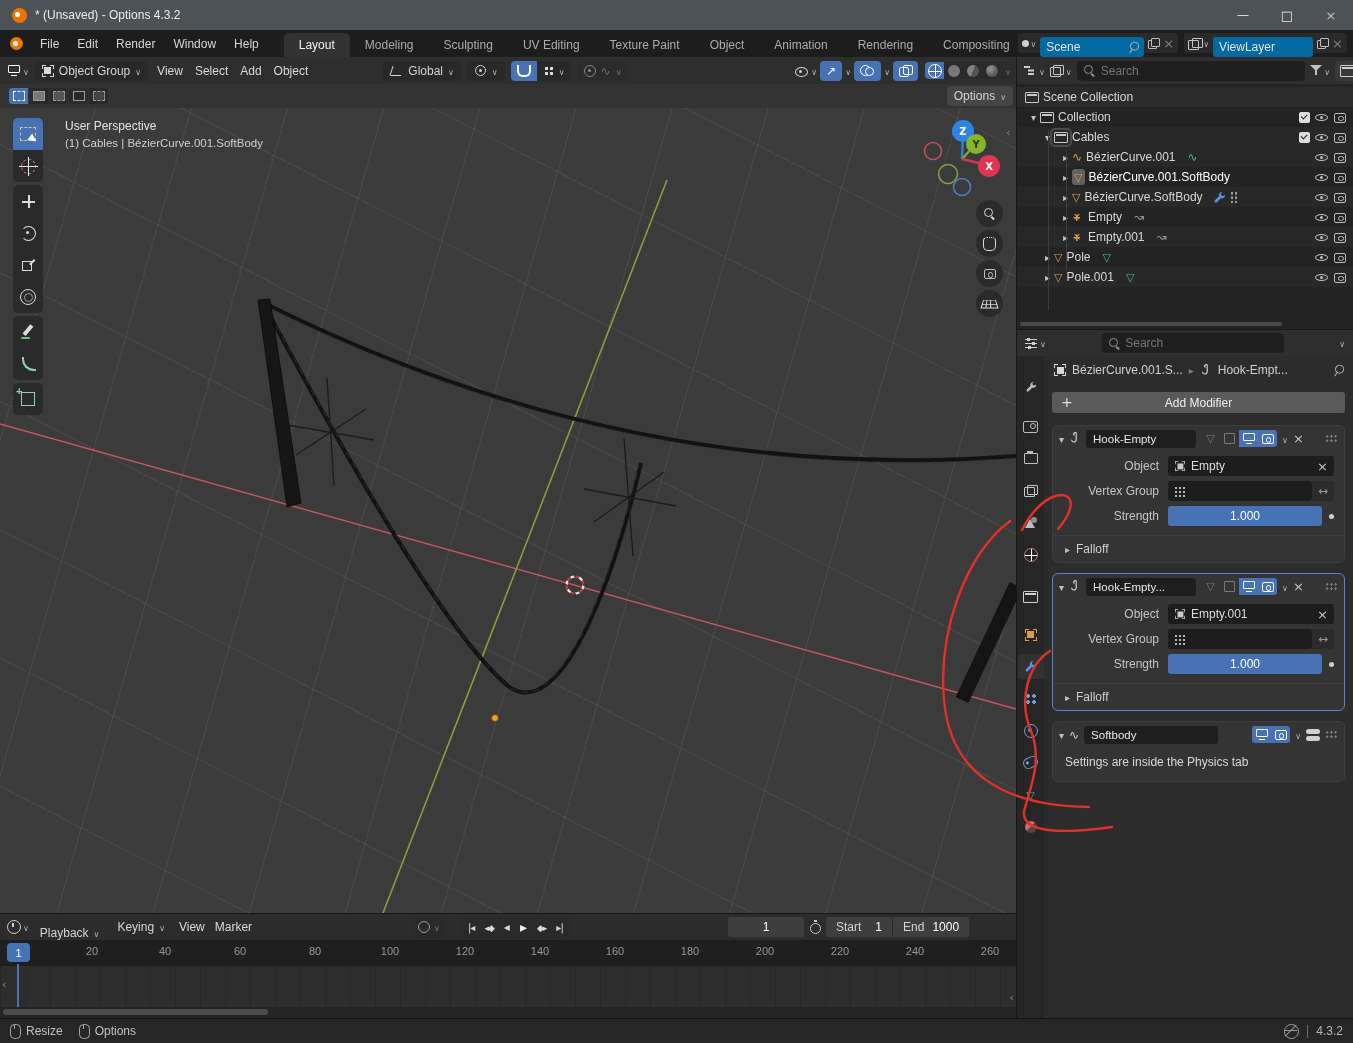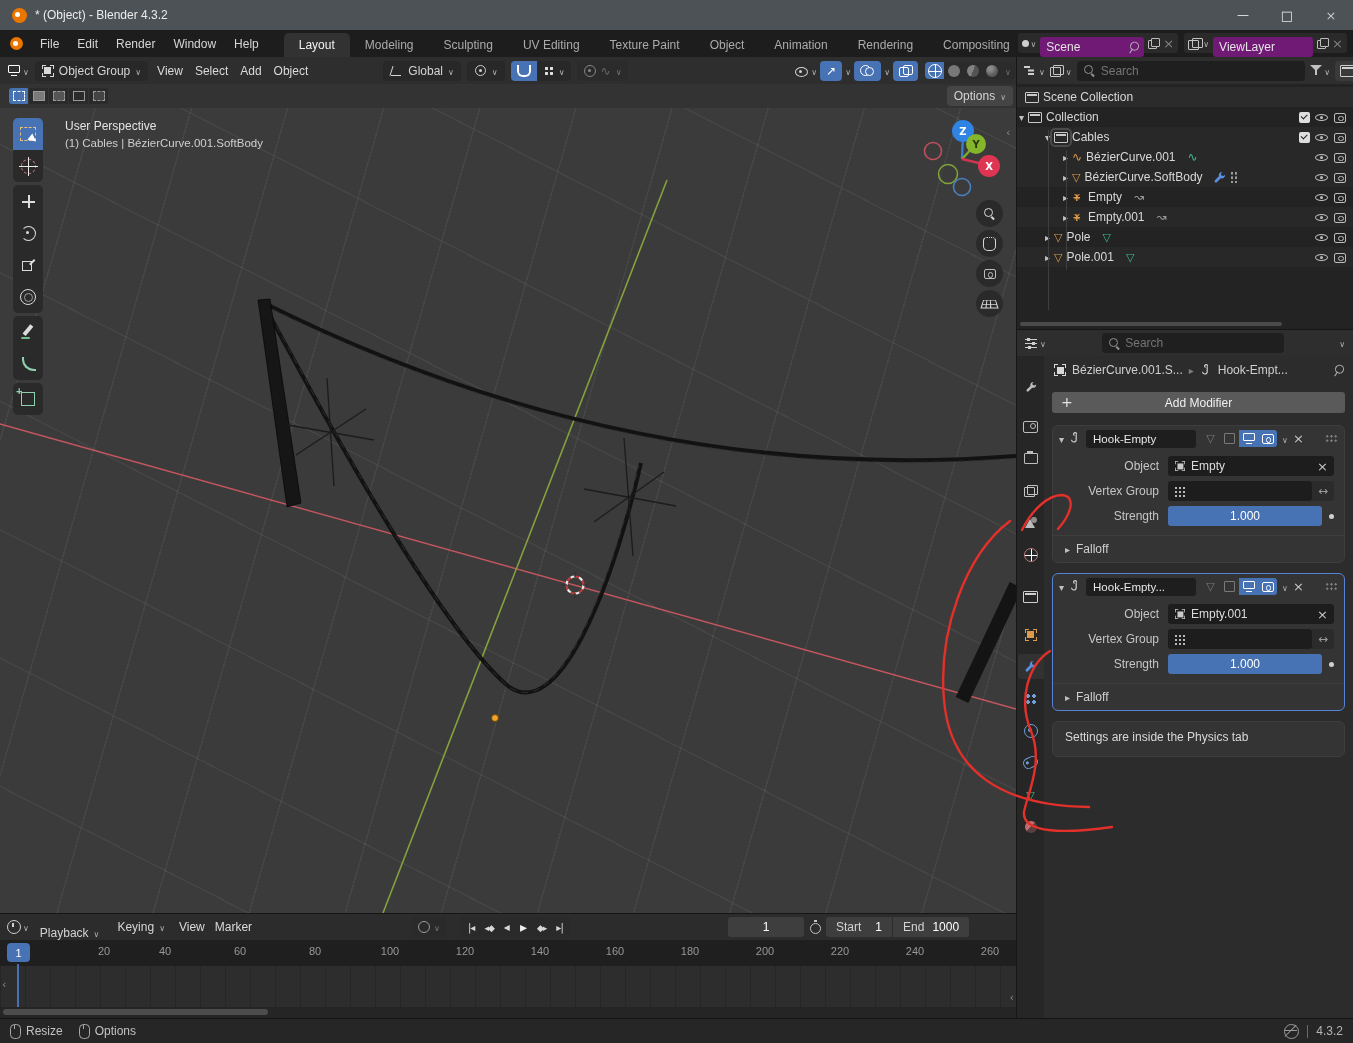--- a/index.html
+++ b/index.html
@@ -35,21 +35,21 @@
   .blogo{width:15px;height:15px;border-radius:50%;background:#ea7600;position:relative;margin:0 8px 0 12px;}
   .blogo::after{content:"";position:absolute;left:3px;top:4px;width:5px;height:5px;border-radius:50%;background:#fff;}
   .wbtn{width:44px;height:30px;display:flex;align-items:center;justify-content:center;}
   
   .topbar{left:0;top:30px;width:1353px;height:27px;background:#1d1d1d;display:flex;align-items:center;}
   .menu{padding:0 9px;color:#d6d6d6;cursor:default;}
   .tabs{margin-left:16px;width:748px;overflow:hidden;display:flex;align-items:flex-end;height:27px;white-space:nowrap;}
   .tab{padding:5px 15px;color:#ababab;border-radius:5px 5px 0 0;}
   .tab.active{background:#323232;color:#f1f1f1;}
   .idwidget{height:20px;background:#2a2a2a;border-radius:3px;display:flex;align-items:center;padding:0 4px;gap:4px;}
-  .idfield{background:#701a75;height:20px;border-radius:3px;display:flex;align-items:center;padding:0 6px;gap:4px;color:#e4e4e4;margin-top:8px;}
+  .idfield{background:#0369a1;height:20px;border-radius:3px;display:flex;align-items:center;padding:0 6px;gap:4px;color:#e4e4e4;margin-top:8px;}
   
   .ehead{background:#2e2e2e;display:flex;align-items:center;gap:6px;}
   .pill{height:20px;background:#282828;border-radius:4px;display:inline-flex;align-items:center;gap:5px;padding:0 7px;}
   .bluepill{background:#4772b3;}
   .hmenu{color:#dadada;padding:0 3px;}
   
   .i-eye{width:15px;height:13px;position:relative;display:inline-block;}
   .i-eye::before{content:"";position:absolute;left:1px;right:1px;top:3px;bottom:3px;border:1.2px solid #bdbdbd;border-radius:50%;}
   .i-eye::after{content:"";position:absolute;left:6px;top:5px;width:3px;height:3px;border-radius:50%;background:#bdbdbd;}
   .i-camico{width:14px;height:11px;position:relative;display:inline-block;}
@@ -181,21 +181,21 @@
   .tick{position:absolute;top:5px;transform:translateX(-50%);color:#989898;font-size:11px;}
   svg text{font-family:"DejaVu Sans",sans-serif;}
 </style>
 </head>
 <body>
 
 <div id="app">
 
   <div class="abs titlebar">
     <span class="blogo"></span>
-    <span style="color:#ececec;">* (Object) - Blender 4.3.2</span>
+    <span style="color:#ececec;">* (Unsaved) - Options 4.3.2</span>
     <span class="grow"></span>
     <span class="wbtn">
         <i class="g g-min"></i>
       </span>
     <span class="wbtn">
         <i class="g g-max"></i>
       </span>
     <span class="wbtn">
         <i class="g g-x" style="font-size:15px;"></i>
       </span>
@@ -469,21 +469,21 @@
     <i class="g g-lt abs" style="left:1006px;top:18px;"></i>
   </div>
 
   <div class="abs" style="left:1017px;top:84px;width:336px;height:246px;background:#232323;padding-top:3px;box-sizing:border-box;">
     <div class="abs" style="left:31px;top:46px;width:1px;height:180px;background:#3e3e3e;"></div>
     <div class="abs" style="left:49px;top:66px;width:1px;height:120px;background:#3e3e3e;"></div>
     <div class="orow" style="padding-left:8px;background:#2b2b2b;">
       <span class="i-box"></span>
       <span class="olabel">Scene Collection</span>
     </div>
-    <div class="orow" style="padding-left:2px;">
+    <div class="orow" style="padding-left:14px;">
       <i class="g g-cdn"></i>
       <span class="i-box"></span>
       <span class="olabel">Collection</span>
       <span class="grow"></span>
       <span class="i-chk"></span>
       <span class="i-eye"></span>
       <span class="i-camico"></span>
     </div>
     <div class="orow" style="padding-left:28px;background:#282828;">
       <i class="g g-cdn"></i>
@@ -492,20 +492,28 @@
       <span class="grow"></span>
       <span class="i-chk"></span>
       <span class="i-eye"></span>
       <span class="i-camico"></span>
     </div>
     <div class="orow" style="padding-left:46px;background:#282828;">
       <i class="g g-cr"></i>
       <i class="g g-wave orange"></i>
       <span class="olabel">BézierCurve.001</span>
       <i class="g g-wave green" style="margin-left:8px;"></i>
+      <span class="grow"></span>
+      <span class="i-eye"></span>
+      <span class="i-camico"></span>
+    </div>
+    <div class="orow" style="padding-left:46px;">
+      <i class="g g-cr"></i>
+      <span class="activeicon"><i class="g g-tri orange"></i></span>
+      <span class="olabel" style="color:#fff;">BézierCurve.001.SoftBody</span>
       <span class="grow"></span>
       <span class="i-eye"></span>
       <span class="i-camico"></span>
     </div>
     <div class="orow" style="padding-left:46px;background:#282828;">
       <i class="g g-cr"></i>
       <i class="g g-tri orange"></i>
       <span class="olabel">BézierCurve.SoftBody</span>
       <svg width="13" height="13" viewBox="0 0 16 16" style="margin-left:6px;">
           <path fill="#5a8fe0" d="M15 4.6A4.3 4.3 0 0 1 9.6 9L4.8 13.8a1.7 1.7 0 0 1-2.4-2.4L7.2 6.6A4.3 4.3 0 0 1 11.6 1.2L9.8 3l.5 2.4L12.6 6 15 4.6z"></path>
@@ -755,20 +763,40 @@
             </span>
           <span class="animdot"></span>
         </div>
         <div class="subrow" style="margin-top:9px;">
           <i class="g g-cr"></i>
             <span>Falloff</span>
         </div>
       </div>
 
       <div class="panel">
+        <div class="phead">
+          <i class="g g-cdn"></i>
+          <i class="g g-wave" style="color:#cfcfcf;"></i>
+          <span class="namepill" style="width:120px;">Softbody</span>
+          <span class="grow"></span>
+          <span style="display:inline-flex;border-radius:3px;overflow:hidden;">
+            <span class="tgl">
+                <span class="i-monitor"></span>
+              </span>
+            <span class="tgl">
+                <span class="i-camico" style="filter:brightness(1.4);"></span>
+              </span>
+          </span>
+          <i class="g g-cd"></i>
+          <span style="width:14px;height:12px;display:inline-flex;flex-direction:column;gap:2px;">
+              <span style="height:5px;background:#cfcfcf;border-radius:2.5px;"></span>
+              <span style="height:5px;background:#cfcfcf;border-radius:2.5px;"></span>
+            </span>
+          <span class="i-grip"></span>
+        </div>
         <div style="padding:8px 12px 12px 12px;color:#d8d8d8;">Settings are inside the Physics tab</div>
       </div>
     </div>
   </div>
 
   <div class="abs" style="left:0;top:914px;width:1016px;height:104px;background:#2c2c2c;">
     <div class="flex" style="height:26px;padding-left:7px;gap:4px;position:relative;">
       <span style="display:inline-flex;align-items:center;gap:2px;">
           <span style="width:12px;height:12px;border:1.4px solid #cfcfcf;border-radius:50%;position:relative;">
             <span style="position:absolute;left:4.4px;top:2px;width:1.4px;height:4px;background:#cfcfcf;"></span>
@@ -808,21 +836,21 @@
               <span style="color:#fff;">1</span>
             </span>
           <span class="flex" style="height:20px;background:#3e3e3e;padding:0 10px;gap:8px;">
               <span>End</span>
               <span style="color:#fff;">1000</span>
             </span>
         </span>
       </span>
     </div>
     <div style="height:26px;background:#1f1f1f;position:relative;">
-      <span class="tick" style="left:104px;">20</span>
+      <span class="tick" style="left:92px;">20</span>
       <span class="tick" style="left:165px;">40</span>
       <span class="tick" style="left:240px;">60</span>
       <span class="tick" style="left:315px;">80</span>
       <span class="tick" style="left:390px;">100</span>
       <span class="tick" style="left:465px;">120</span>
       <span class="tick" style="left:540px;">140</span>
       <span class="tick" style="left:615px;">160</span>
       <span class="tick" style="left:690px;">180</span>
       <span class="tick" style="left:765px;">200</span>
       <span class="tick" style="left:840px;">220</span>

